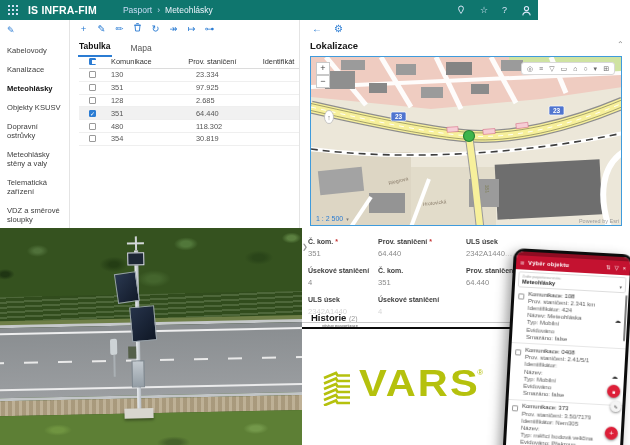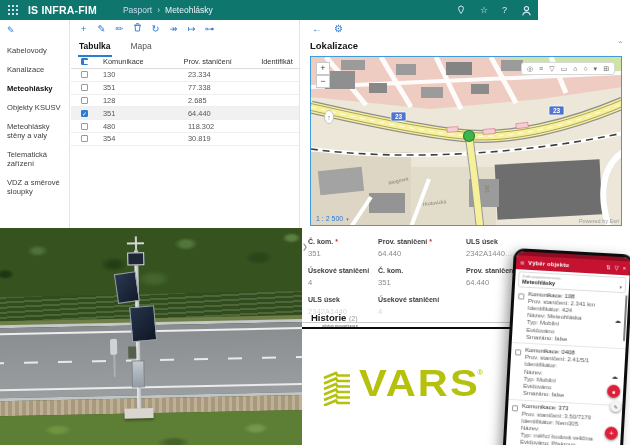--- a/index.html
+++ b/index.html
@@ -20,24 +20,24 @@
   .sidebar { position:absolute; left:0; top:20px; width:70px; height:208px; background:#fff; border-right:1px solid #e4e4e4; z-index:1; }
   .side-tool { position:absolute; left:7px; top:5px; color:#2b7cd3; font-size:9px; }
   .side-list { position:absolute; left:7px; top:21px; right:2px; }
   .side-item { font-size:7.6px; color:#3c3c3c; line-height:9px; padding:5px 0; cursor:pointer; }
   .side-item.sel { font-weight:bold; color:#111; }
 
   
   .table-panel { position:absolute; left:71px; top:20px; width:229px; height:208px; background:#fff; border-right:1px solid #e4e4e4; z-index:1; }
   .tp-toolbar { position:absolute; left:7px; top:2px; display:flex; align-items:center; gap:7px; color:#2b7cd3; font-size:9.5px; }
   .tp-toolbar .tbi { width:11px; text-align:center; cursor:pointer; }
-  .tabs { position:absolute; left:7px; top:18px; display:flex; gap:18px; }
+  .tabs { position:absolute; left:7px; top:18px; display:flex; gap:18px;align-items:flex-end; }
   .tab { font-size:8.5px; color:#555; padding:3px 1px 4px; cursor:pointer; }
   .tab.active { color:#111; font-weight:bold; border-bottom:2px solid #2b7cd3; }
-  .grid { position:absolute; left:0; top:34px; right:0; }
+  .grid { position:absolute; left:8px; top:34px; right:0; }
   .grow { display:flex; align-items:center; height:12.8px; border-bottom:1px solid #efefef; font-size:7.4px; color:#555; }
   .grow.head { height:15px; color:#333; border-bottom:1px solid #dcdcdc; }
   .grow.checked { background:#f1f1f1; }
   .cbx { width:7px; height:7px; border:1px solid #9a9a9a; border-radius:1px; margin-left:10px; flex:none; background:#fff; }
   .cbx.indet { background:#2b7cd3; border-color:#2b7cd3; position:relative; }
   .cbx.indet::after { content:""; position:absolute; left:1.5px; top:1.5px; width:4px; height:4px; background:#fff; }
   .cbx.on { background:#2b7cd3; border-color:#2b7cd3; color:#fff; font-size:6px; line-height:7px; text-align:center; }
   .c-kom { margin-left:15px; width:85px; }
   .c-stan { width:82px; }
   .c-id { width:40px; overflow:hidden; white-space:nowrap; }
@@ -188,20 +188,21 @@
     </div>
   </div>
 
   <div class="sidebar">
     <div class="side-tool">✎</div>
     <div class="side-list">
       <div class="side-item">Kabelovody</div>
       <div class="side-item">Kanalizace</div>
       <div class="side-item sel">Meteohlásky</div>
       <div class="side-item">Objekty KSUSV</div>
+      <div class="side-item">Dopravní ostrůvky</div>
       <div class="side-item">Meteohlásky stěny a valy</div>
       <div class="side-item">Telematická zařízení</div>
       <div class="side-item">VDZ a směrové sloupky</div>
     </div>
   </div>
 
   <div class="table-panel">
     <div class="tp-toolbar">
       <span class="tbi">+</span>
       <span class="tbi">✎</span>
@@ -228,21 +229,21 @@
         <span class="c-id">Identifikát</span>
       </div>
       <div class="grow">
         <span class="cbx"></span>
         <span class="c-kom">130</span>
         <span class="c-stan">23.334</span>
       </div>
       <div class="grow">
         <span class="cbx"></span>
         <span class="c-kom">351</span>
-        <span class="c-stan">77.338</span>
+        <span class="c-stan">97.925</span>
       </div>
       <div class="grow">
         <span class="cbx"></span>
         <span class="c-kom">128</span>
         <span class="c-stan">2.685</span>
       </div>
       <div class="grow checked">
         <span class="cbx on">✓</span>
         <span class="c-kom">351</span>
         <span class="c-stan">64.440</span>

